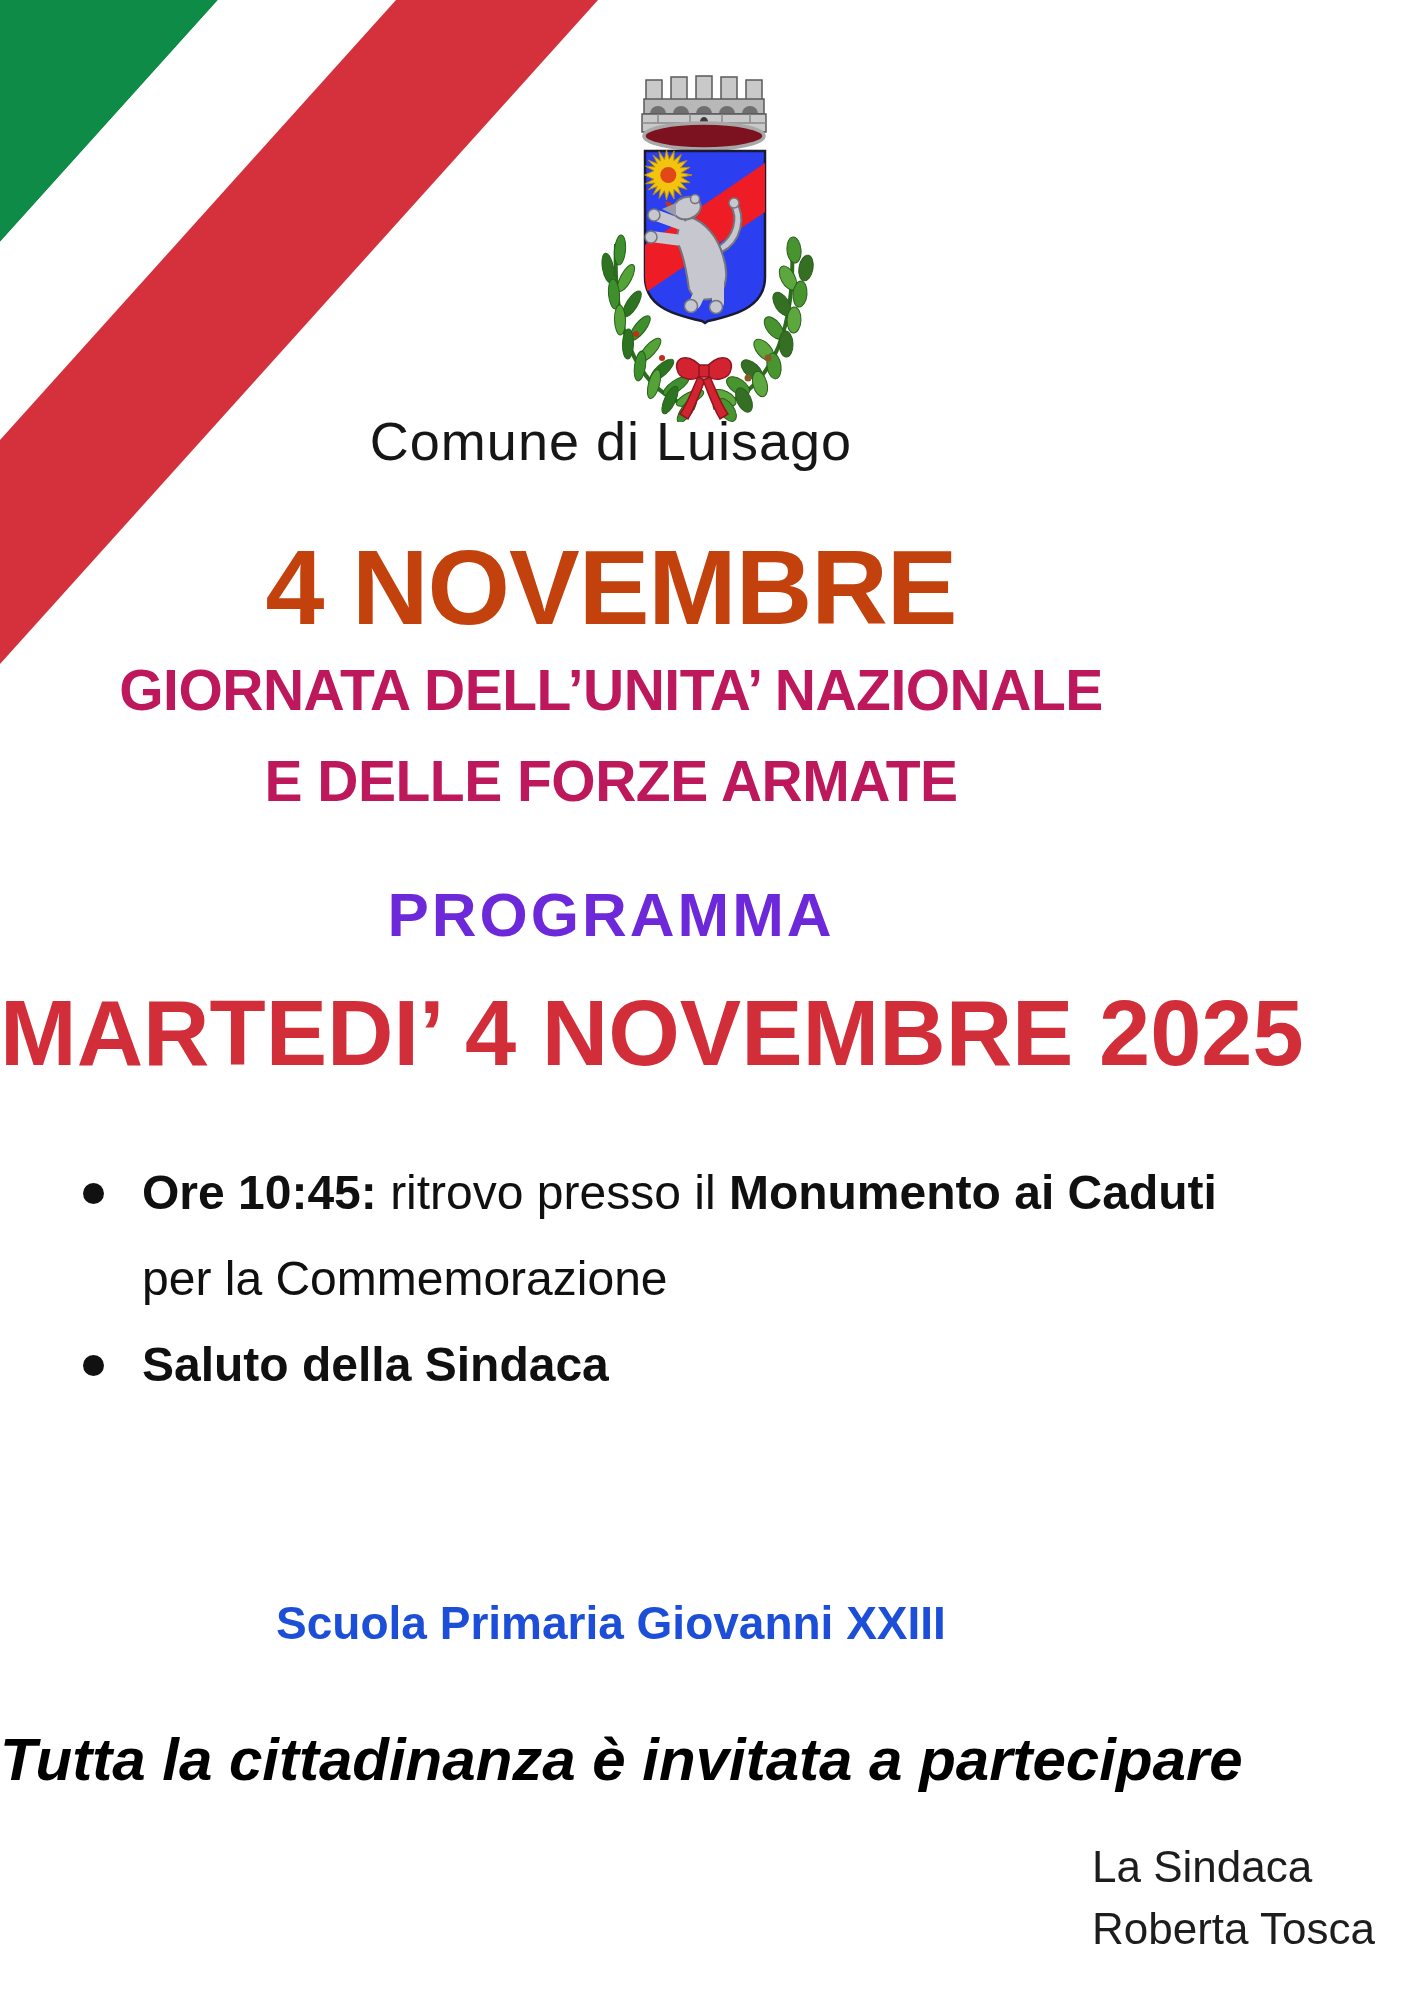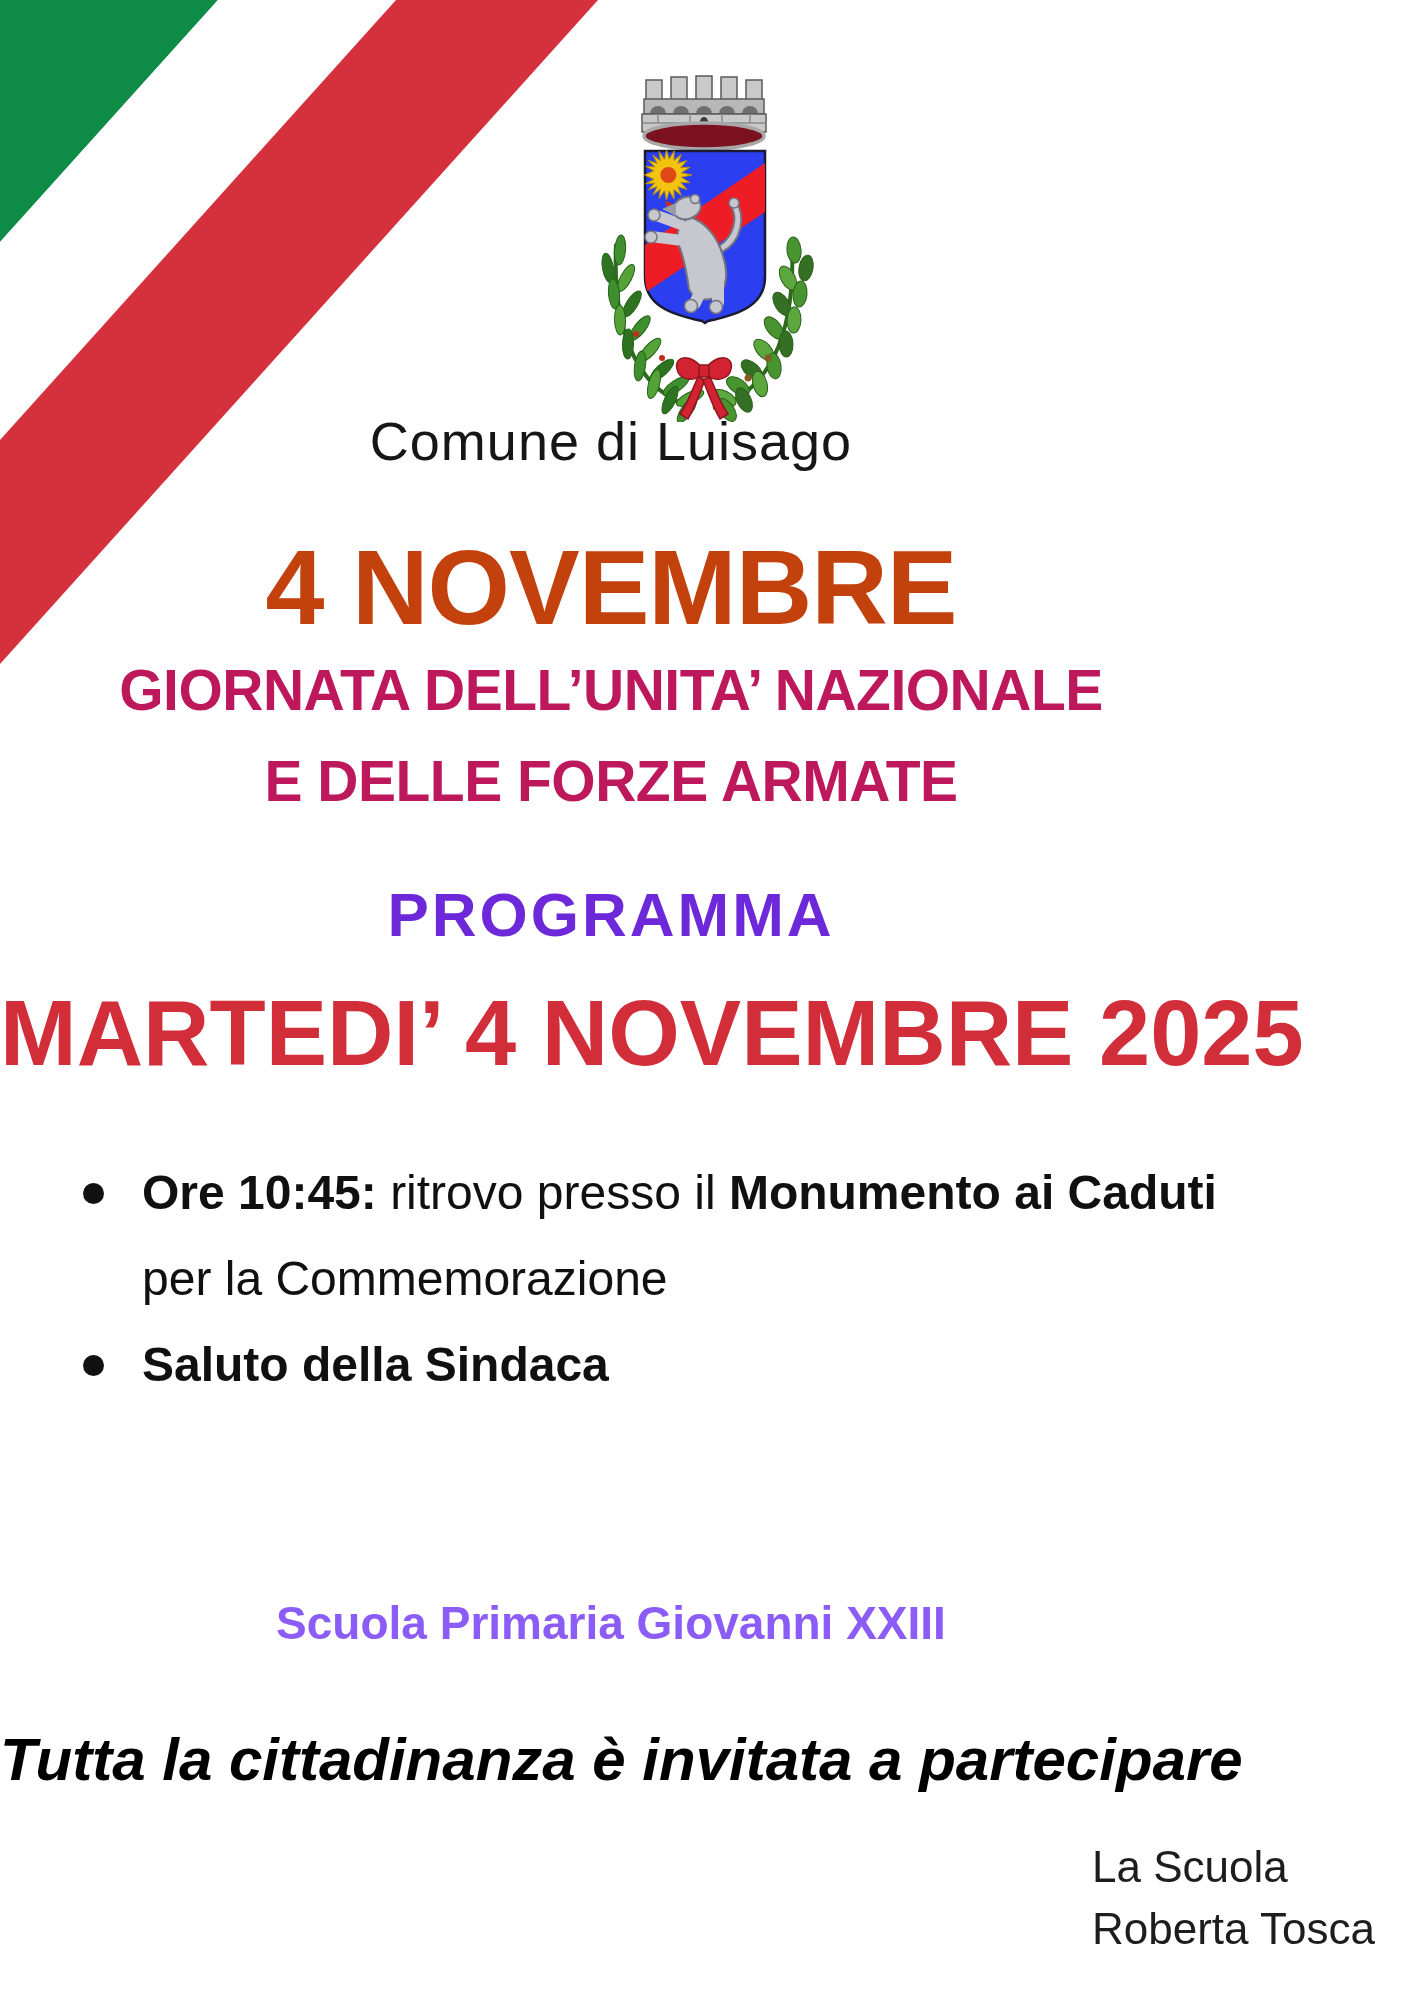--- a/index.html
+++ b/index.html
@@ -24,21 +24,21 @@
   .subtitle2{top:746px;}
   .program-label{top:880px;font-size:62px;line-height:70px;font-weight:600;letter-spacing:3px;color:#6d28d9;}
   .date-heading{top:985px;font-size:92px;line-height:96px;font-weight:800;color:#d22e3a;}
 
   .schedule{left:83px;top:1150px;width:1320px;}
   .sched-line{position:relative;padding-left:59px;font-size:48px;line-height:86px;white-space:nowrap;color:#101010;}
   .sched-line b{font-weight:700;}
   .dot{position:absolute;left:0;top:33px;width:21px;height:21px;border-radius:50%;background:#111111;}
 
   .participation1{top:1516px;font-size:46px;line-height:58px;font-weight:400;color:#101010;}
-  .participation2{top:1594px;font-size:46px;line-height:58px;font-weight:700;color:#8b5cf6;}
+  .participation2{top:1594px;font-size:46px;line-height:58px;font-weight:700;color:#1d4ed8;}
   .invitation{top:1730px;font-size:60px;line-height:60px;font-weight:700;font-style:italic;color:#000000;}
 
   .signature{left:1092px;top:1836px;text-align:left;font-size:44px;line-height:62px;font-weight:400;color:#1d1d1d;}
 </style>
 </head>
 <body>
 
 <div id="poster">
 
   <svg class="flag-svg" width="620" height="680" viewBox="0 0 620 680">
@@ -181,17 +181,17 @@
     <div class="sched-line">
       <span class="dot"></span><b>Saluto della Sindaca</b>
     </div>
   </div>
 
   <div class="abs cx participation2">Scuola Primaria Giovanni XXIII</div>
 
   <div class="abs cx invitation">Tutta la cittadinanza è invitata a partecipare</div>
 
   <div class="abs signature">
-    <div>La Scuola</div>
+    <div>La Sindaca</div>
     <div>Roberta Tosca</div>
   </div>
 
 </div>
 
 </body></html>

